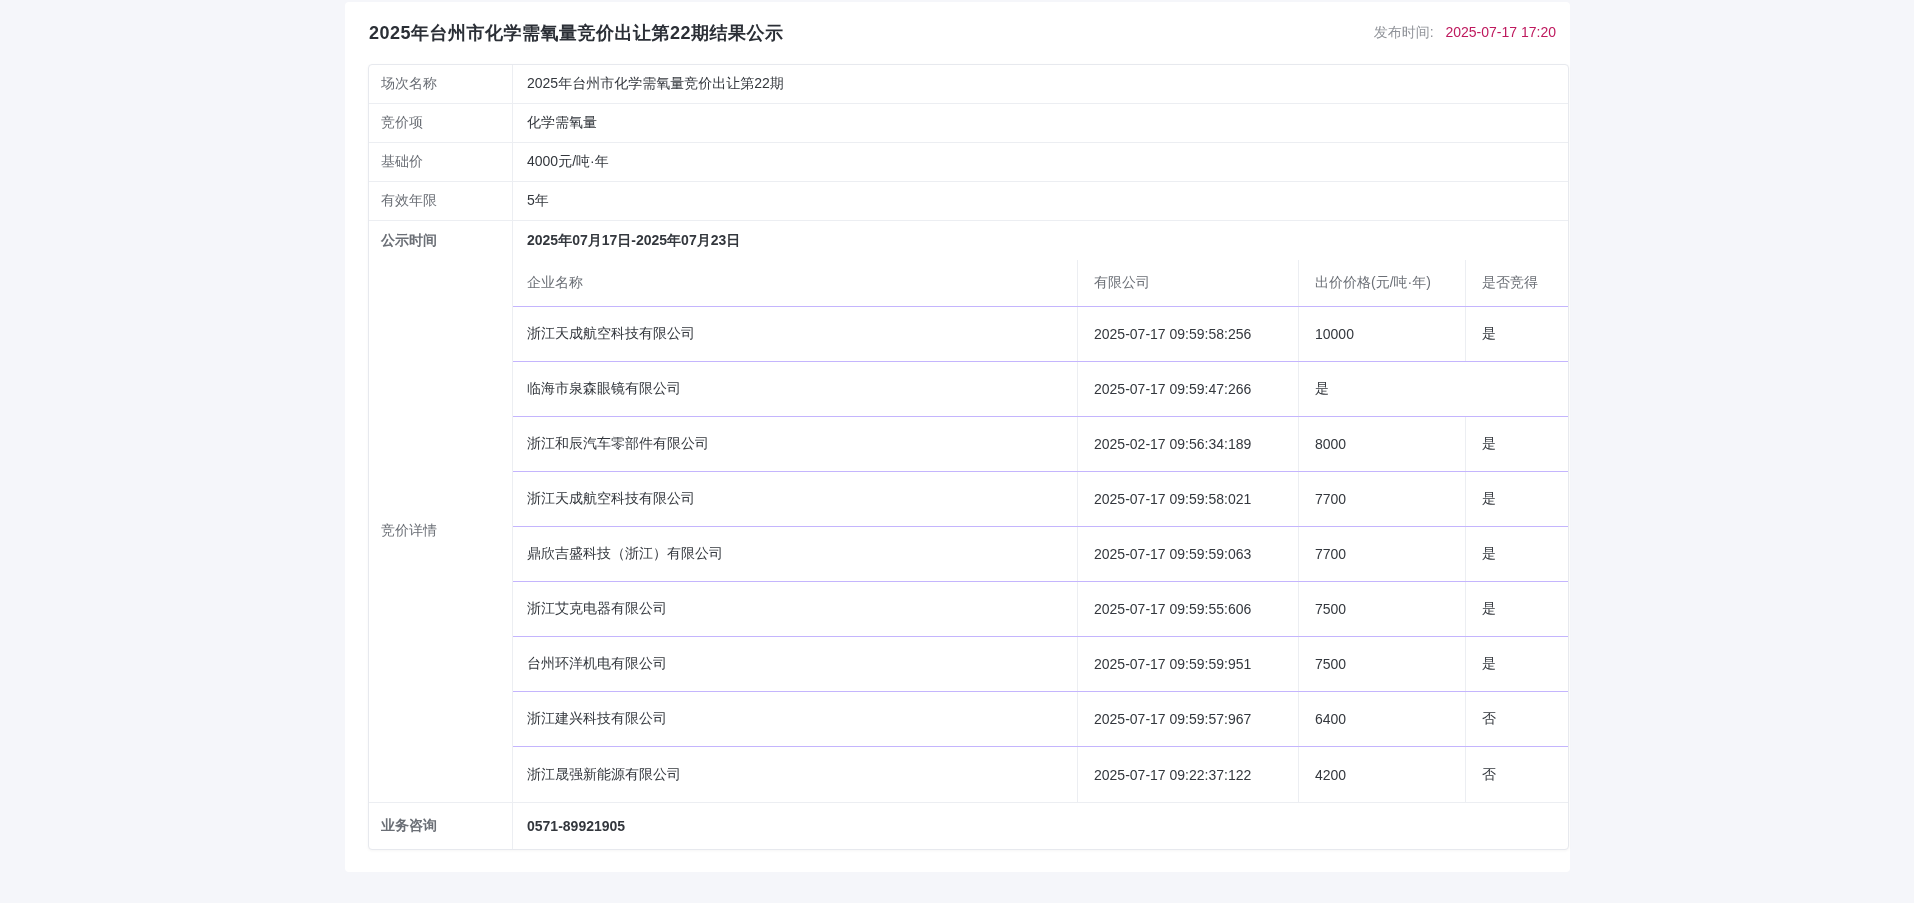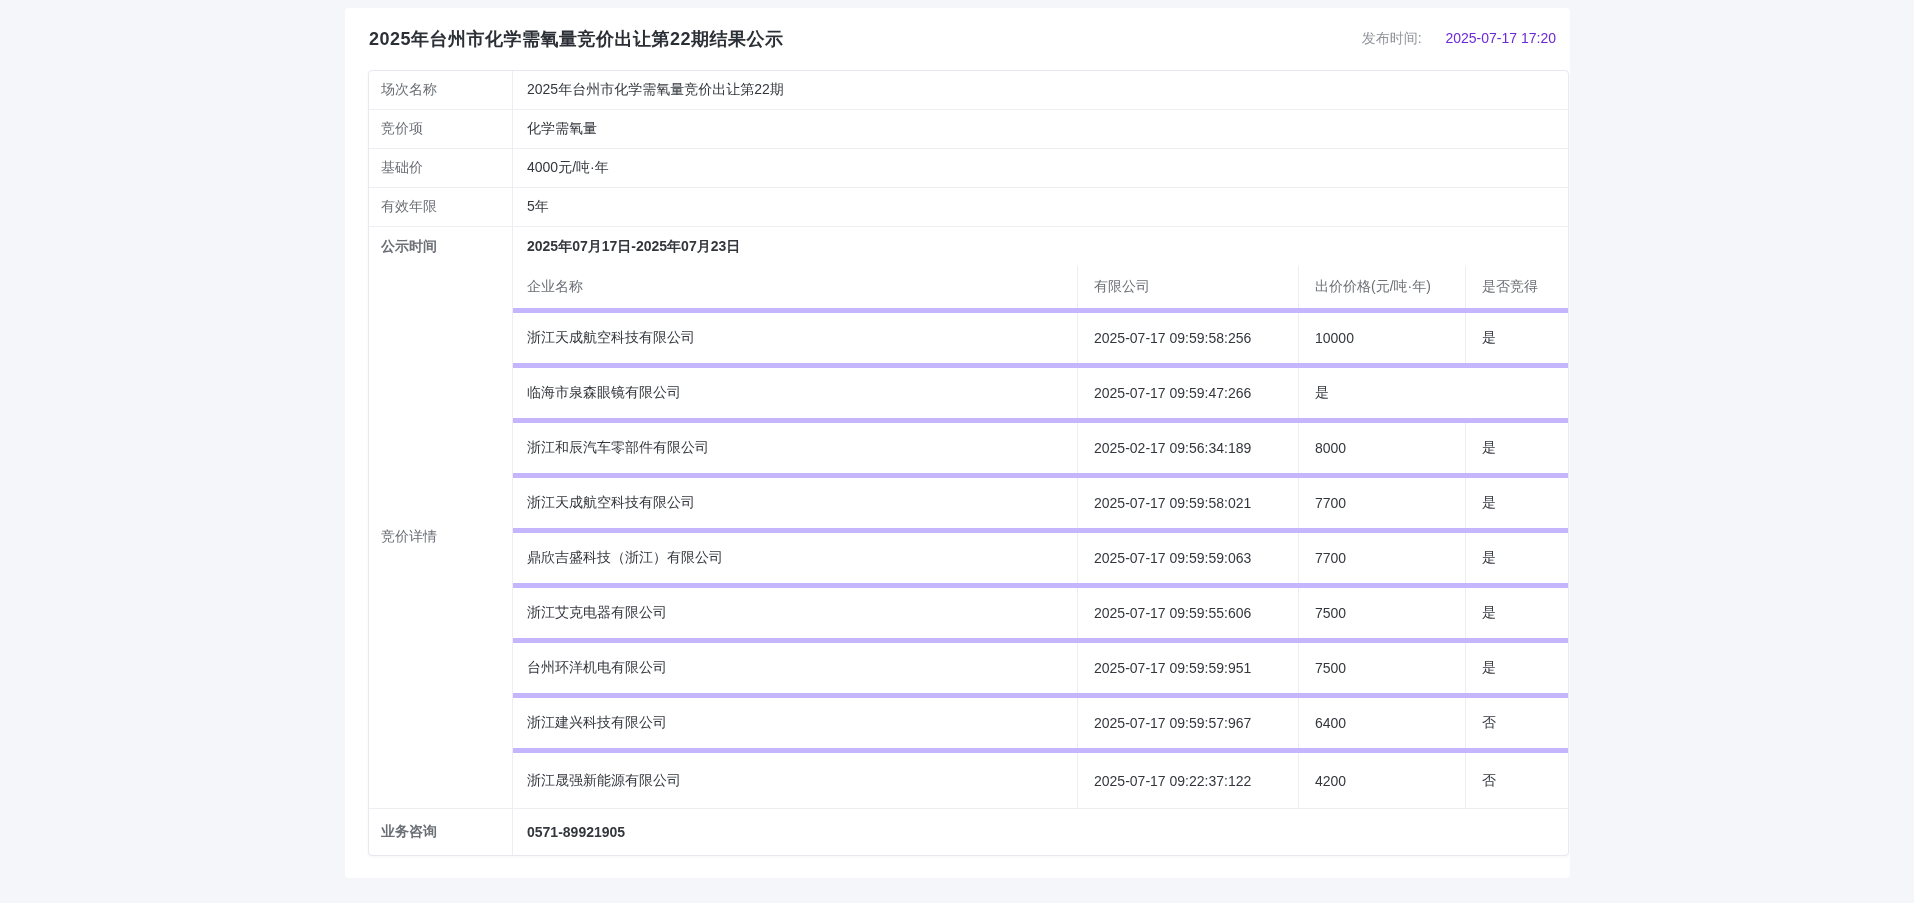--- a/index.html
+++ b/index.html
@@ -11,21 +11,21 @@
   }
   .page {
     position: relative;
     width: 1914px;
     height: 903px;
     background: #f5f6fa;
   }
   .card {
     position: absolute;
     left: 345px;
-    top: 8px;
+    top: 2px;
     width: 1225px;
     height: 870px;
     background: #ffffff;
     border-radius: 4px;
   }
   .card-header {
     height: 62px;
     display: flex;
     align-items: center;
     justify-content: space-between;
@@ -34,22 +34,22 @@
   .card-title {
     font-size: 18px;
     font-weight: bold;
     color: #2b2f36;
     letter-spacing: 0.5px;
   }
   .publish {
     font-size: 14px;
     white-space: nowrap;
   }
-  .publish-label { color: #909399; margin-right: 20px; }
-  .publish-value { color: #6d28d9; }
+  .publish-label { color: #909399; margin-right: 8px; }
+  .publish-value { color: #be185d; }
 
   
   .desc-table {
     position: absolute;
     left: 23px;
     top: 62px;
     width: 1201px;
     border: 1px solid #e7e9ee;
     border-radius: 4px;
     overflow: hidden;
@@ -86,21 +86,21 @@
   .value-cell.no-pad { padding: 0; }
 
   
   .bid-table {
     width: 100%;
     display: flex;
     flex-direction: column;
   }
   .bid-row {
     display: flex;
-    border-bottom: 5px solid #c4b5fd;
+    border-bottom: 1px solid #c4b5fd;
   }
   .bid-row:last-child { border-bottom: none; }
   .bid-header { height: 47px; }
   .bid-data-row { height: 55px; }
   .bid-cell {
     display: flex;
     align-items: center;
     padding: 0 16px;
     font-size: 14px;
     color: #33373d;

